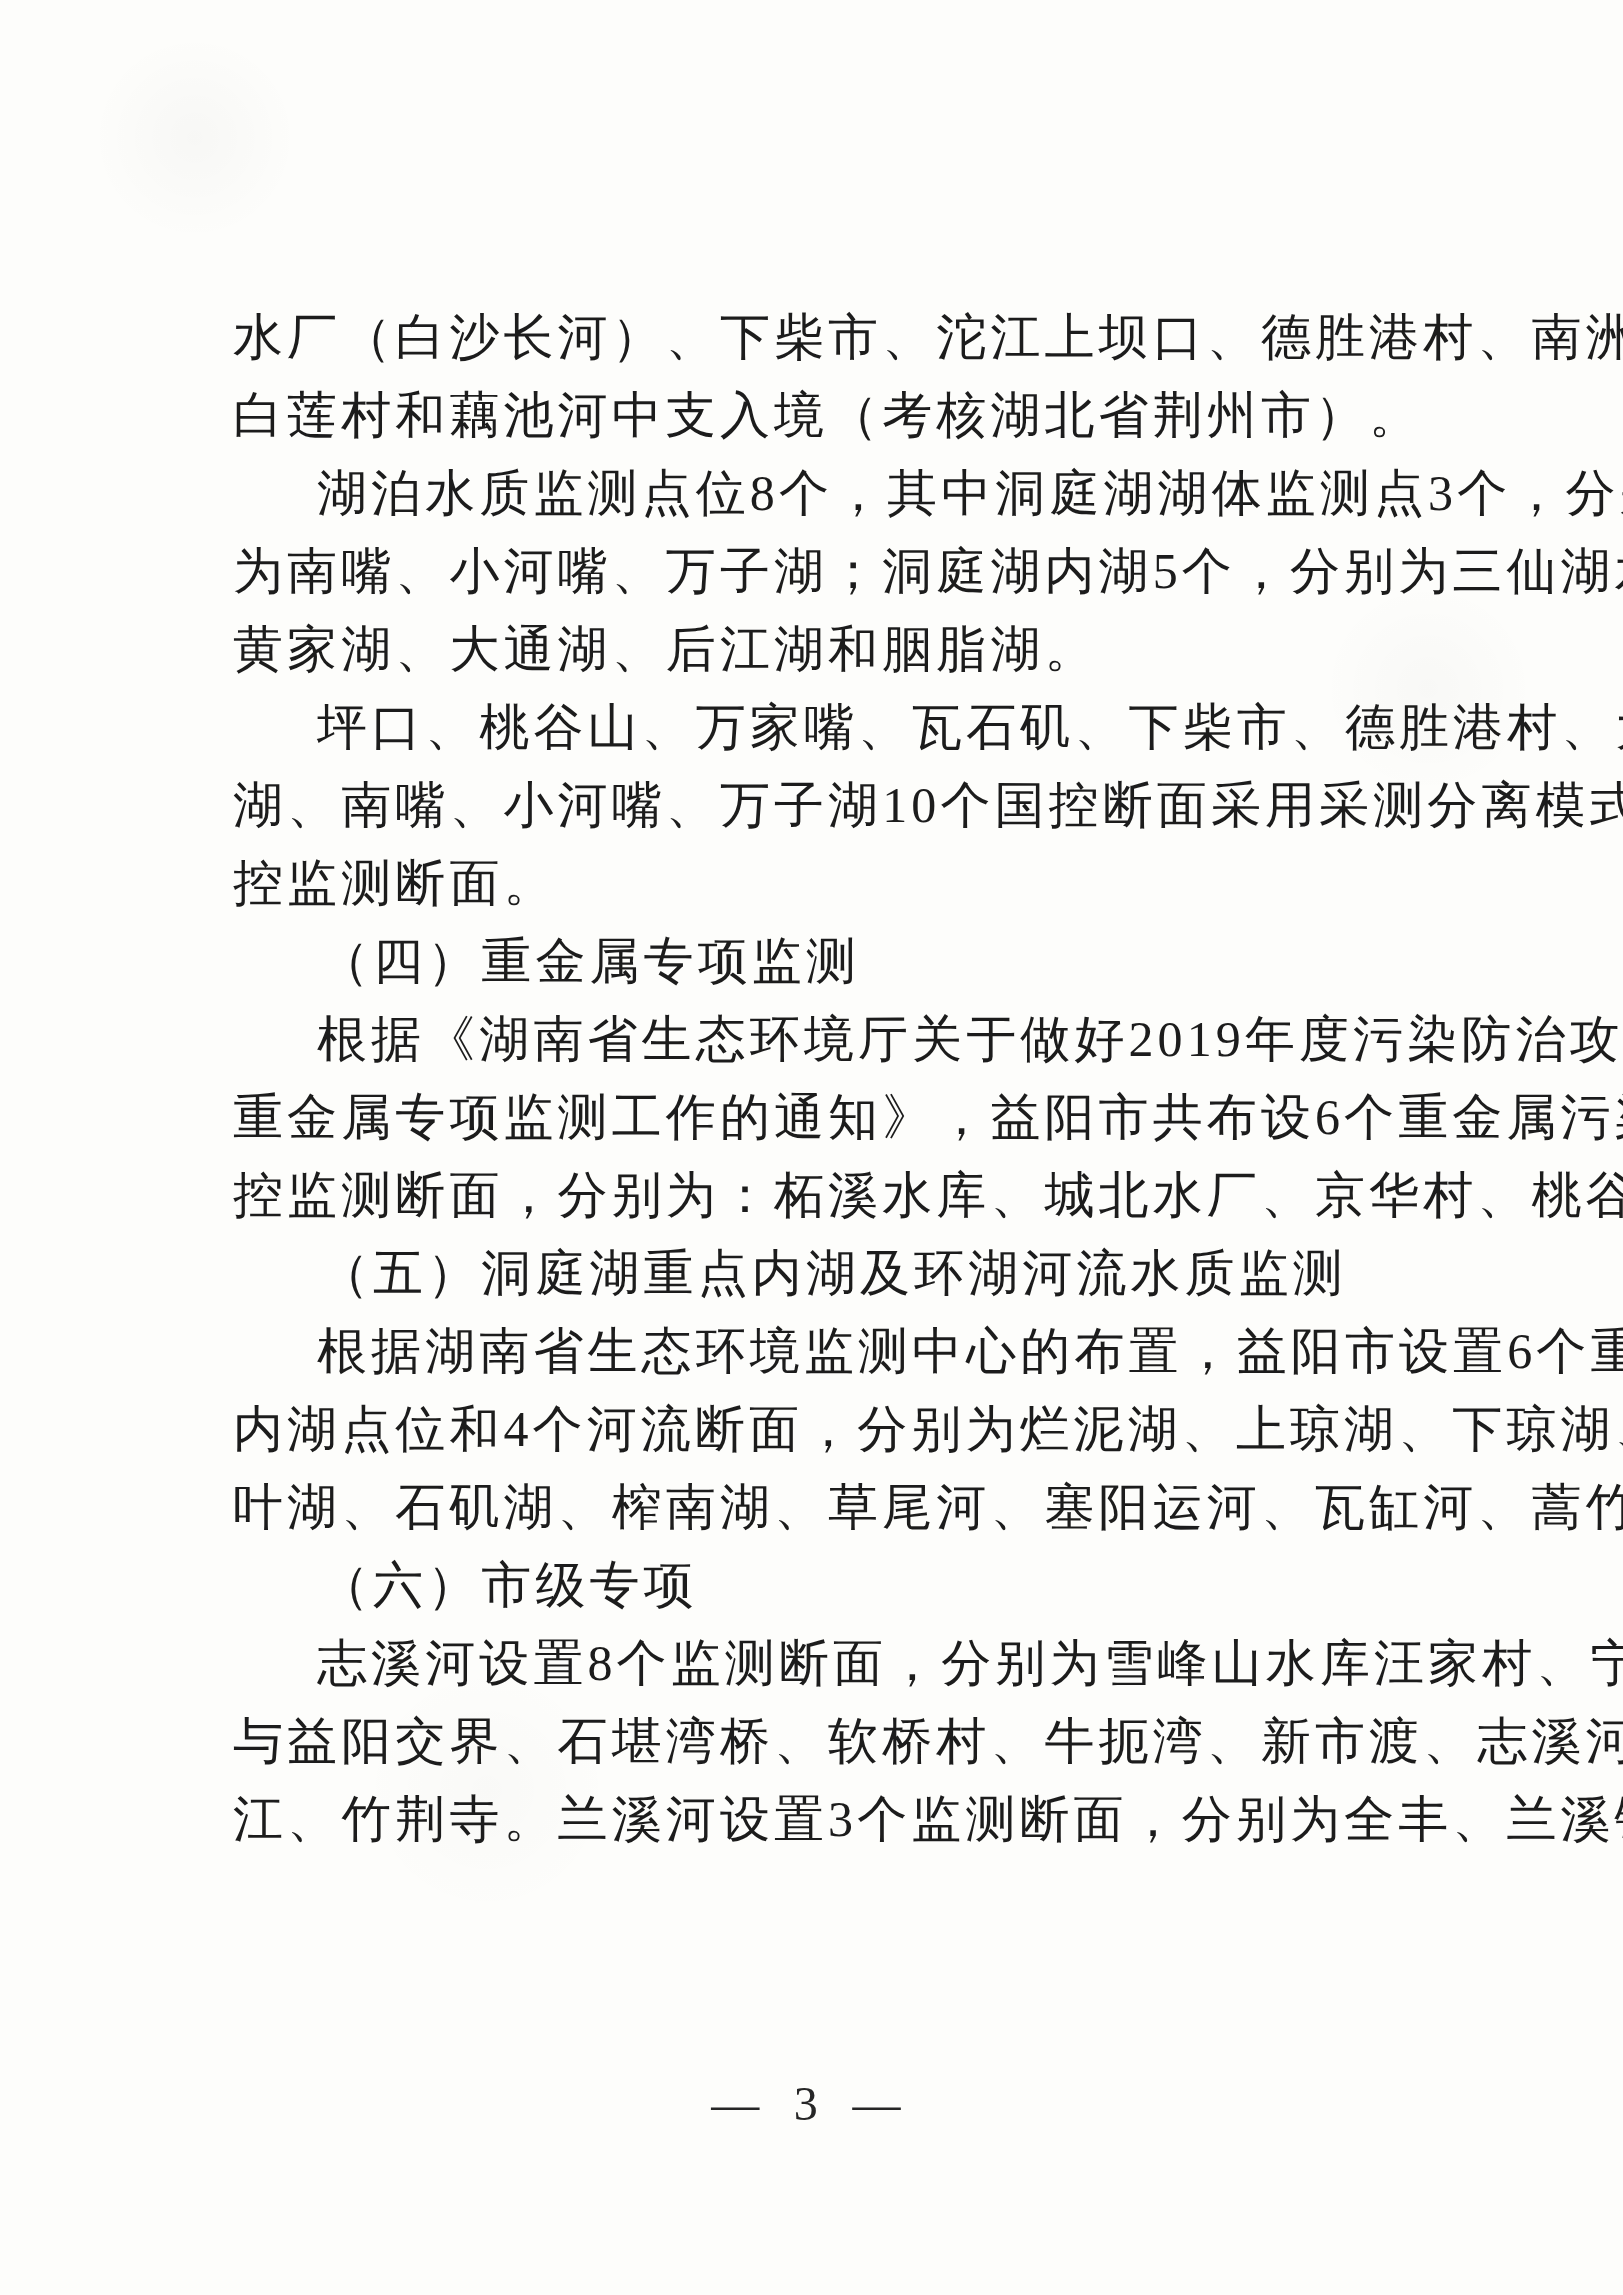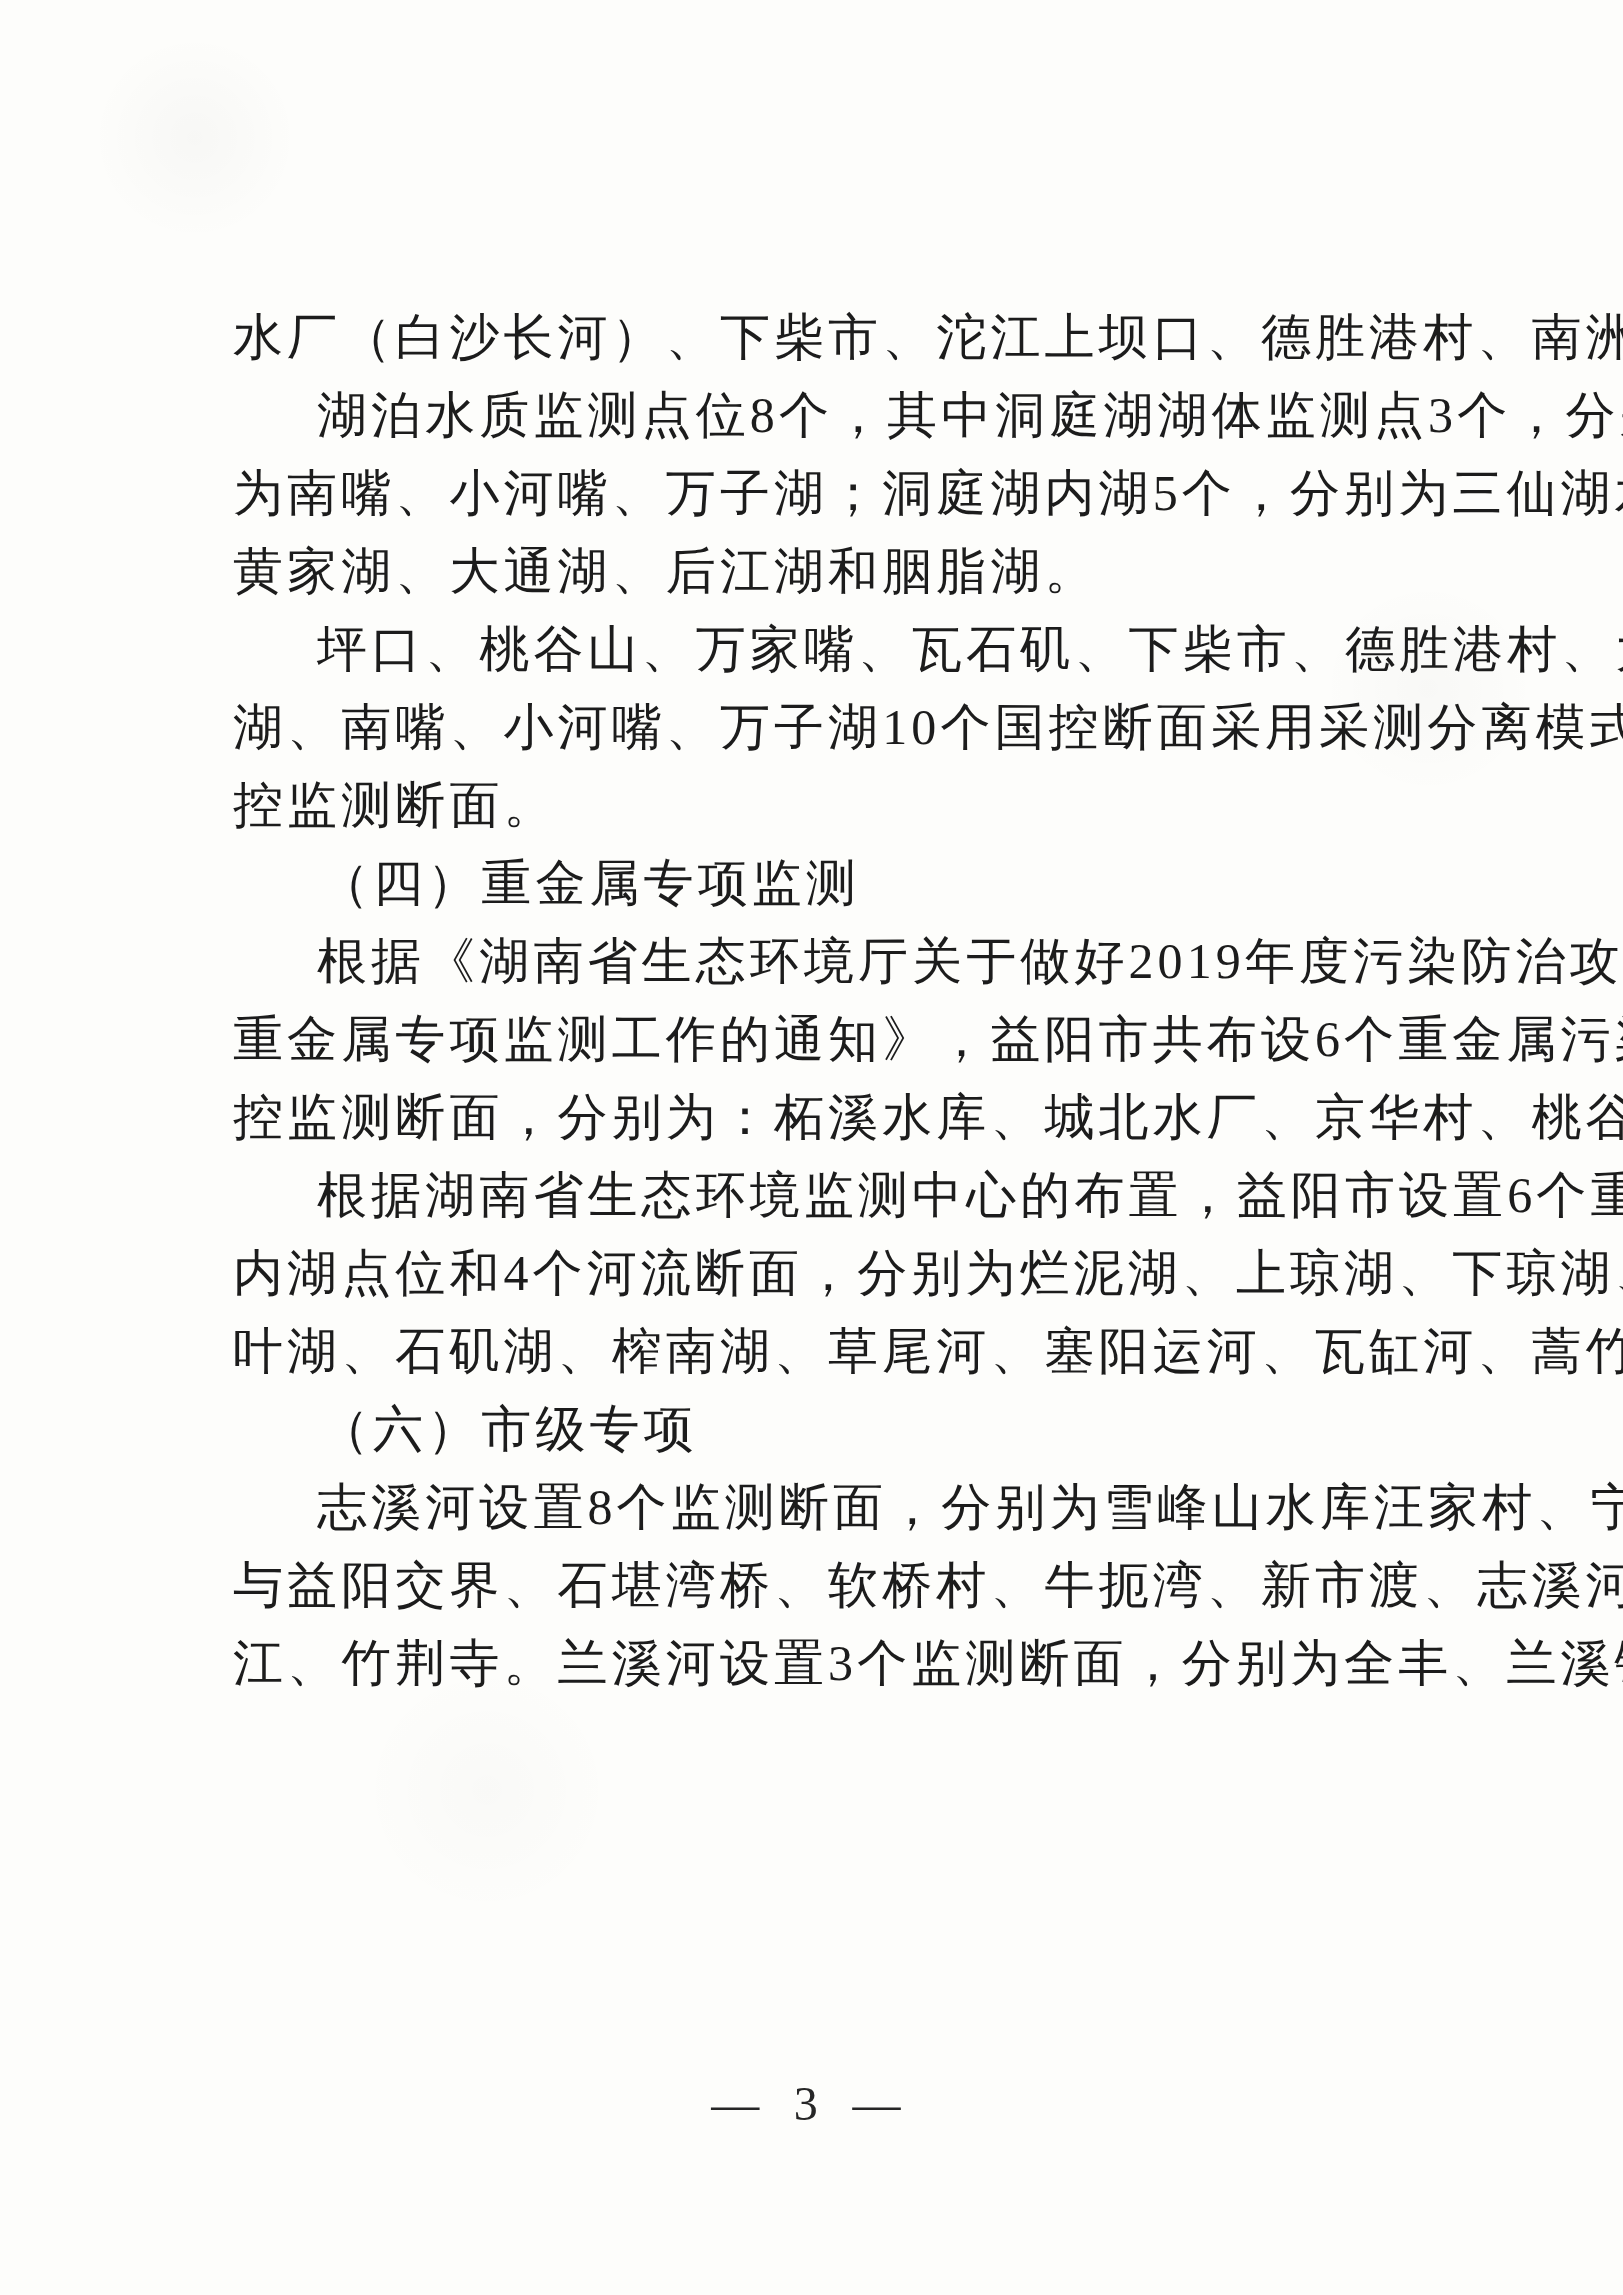--- a/index.html
+++ b/index.html
@@ -59,30 +59,32 @@
     letter-spacing: 11.3px;
     color: #262626;
   }
 </style>
 </head>
 <body>
 
 <div class="page">
   <div class="content">
     <div class="line">水厂（白沙长河）、下柴市、沱江上坝口、德胜港村、南洲桥以南、</div>
+    <div class="line">白莲村和藕池河中支入境（考核湖北省荆州市）。</div>
     <div class="line indent">湖泊水质监测点位8个，其中洞庭湖湖体监测点3个，分别</div>
     <div class="line">为南嘴、小河嘴、万子湖；洞庭湖内湖5个，分别为三仙湖水库、</div>
     <div class="line">黄家湖、大通湖、后江湖和胭脂湖。</div>
     <div class="line indent">坪口、桃谷山、万家嘴、瓦石矶、下柴市、德胜港村、大通</div>
     <div class="line">湖、南嘴、小河嘴、万子湖10个国控断面采用采测分离模式进行</div>
     <div class="line">控监测断面。</div>
     <div class="line heading">（四）重金属专项监测</div>
     <div class="line indent">根据《湖南省生态环境厅关于做好2019年度污染防治攻坚战</div>
     <div class="line">重金属专项监测工作的通知》，益阳市共布设6个重金属污染防</div>
     <div class="line">控监测断面，分别为：柘溪水库、城北水厂、京华村、桃谷山、</div>
+    <div class="line heading">（五）洞庭湖重点内湖及环湖河流水质监测</div>
     <div class="line indent">根据湖南省生态环境监测中心的布置，益阳市设置6个重点</div>
     <div class="line">内湖点位和4个河流断面，分别为烂泥湖、上琼湖、下琼湖、蓼</div>
     <div class="line">叶湖、石矶湖、榨南湖、草尾河、塞阳运河、瓦缸河、蒿竹河。</div>
     <div class="line heading">（六）市级专项</div>
     <div class="line indent">志溪河设置8个监测断面，分别为雪峰山水库汪家村、宁乡</div>
     <div class="line">与益阳交界、石堪湾桥、软桥村、牛扼湾、新市渡、志溪河入资</div>
     <div class="line">江、竹荆寺。兰溪河设置3个监测断面，分别为全丰、兰溪镇中</div>
   </div>
 
   <div class="page-footer">— 3 —</div>

